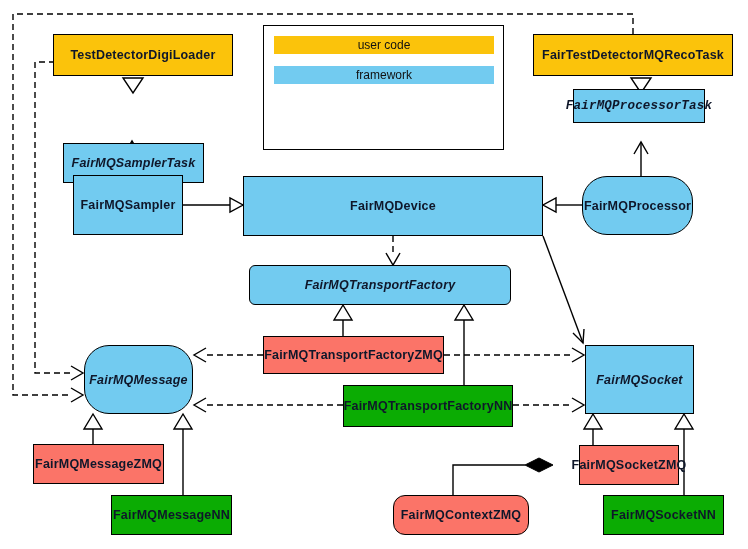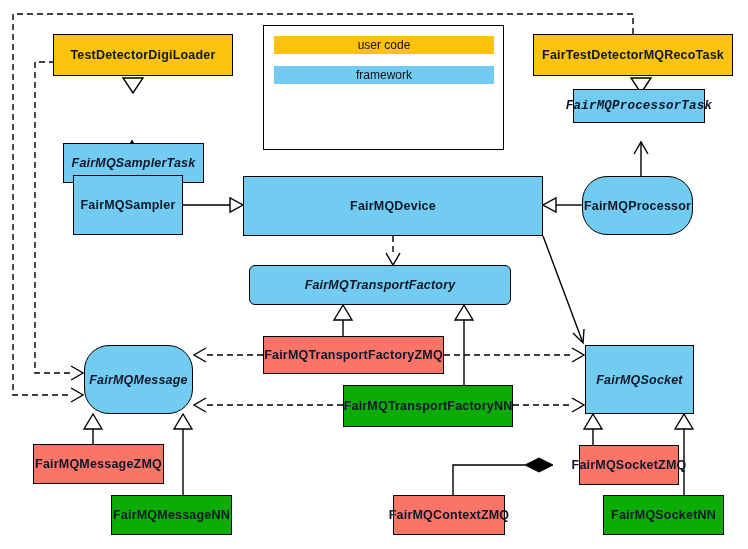--- a/index.html
+++ b/index.html
@@ -198,21 +198,21 @@
       </div>
       <div class="node italic" style="left: 585px; top: 345px; width: 109px; height: 69px; background: rgb(114, 203, 240);">
         <span>FairMQSocket</span>
       </div>
       <div class="node" style="left: 33px; top: 444px; width: 131px; height: 40px; background: rgb(251, 116, 104);">
         <span>FairMQMessageZMQ</span>
       </div>
       <div class="node" style="left: 103px; top: 495px; width: 121px; height: 40px; background: rgb(11, 172, 3); margin-left: 8px;">
         <span>FairMQMessageNN</span>
       </div>
-      <div class="node" style="left: 393px; top: 495px; width: 112px; height: 40px; background: rgb(251, 116, 104);">
+      <div class="node" style="left: 393px; top: 495px; width: 136px; height: 40px; background: rgb(251, 116, 104); border-radius: 12px;">
         <span>FairMQContextZMQ</span>
       </div>
       <div class="node" style="left: 553px; top: 445px; width: 100px; height: 40px; background: rgb(251, 116, 104); margin-left: 26px;">
         <span>FairMQSocketZMQ</span>
       </div>
       <div class="node" style="left: 603px; top: 495px; width: 121px; height: 40px; background: rgb(11, 172, 3);">
         <span>FairMQSocketNN</span>
       </div>
     </div>
 

